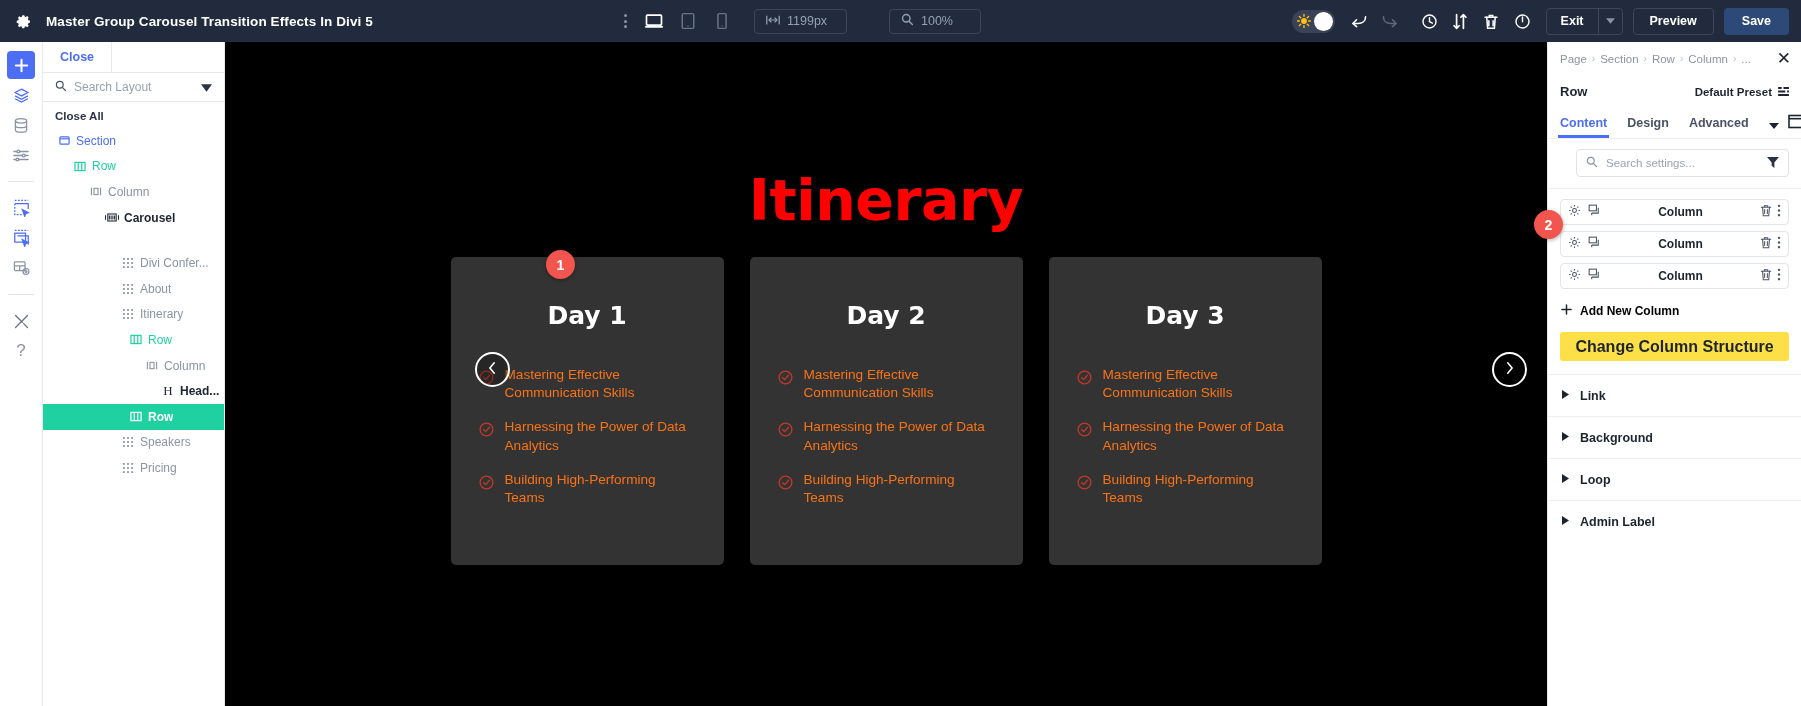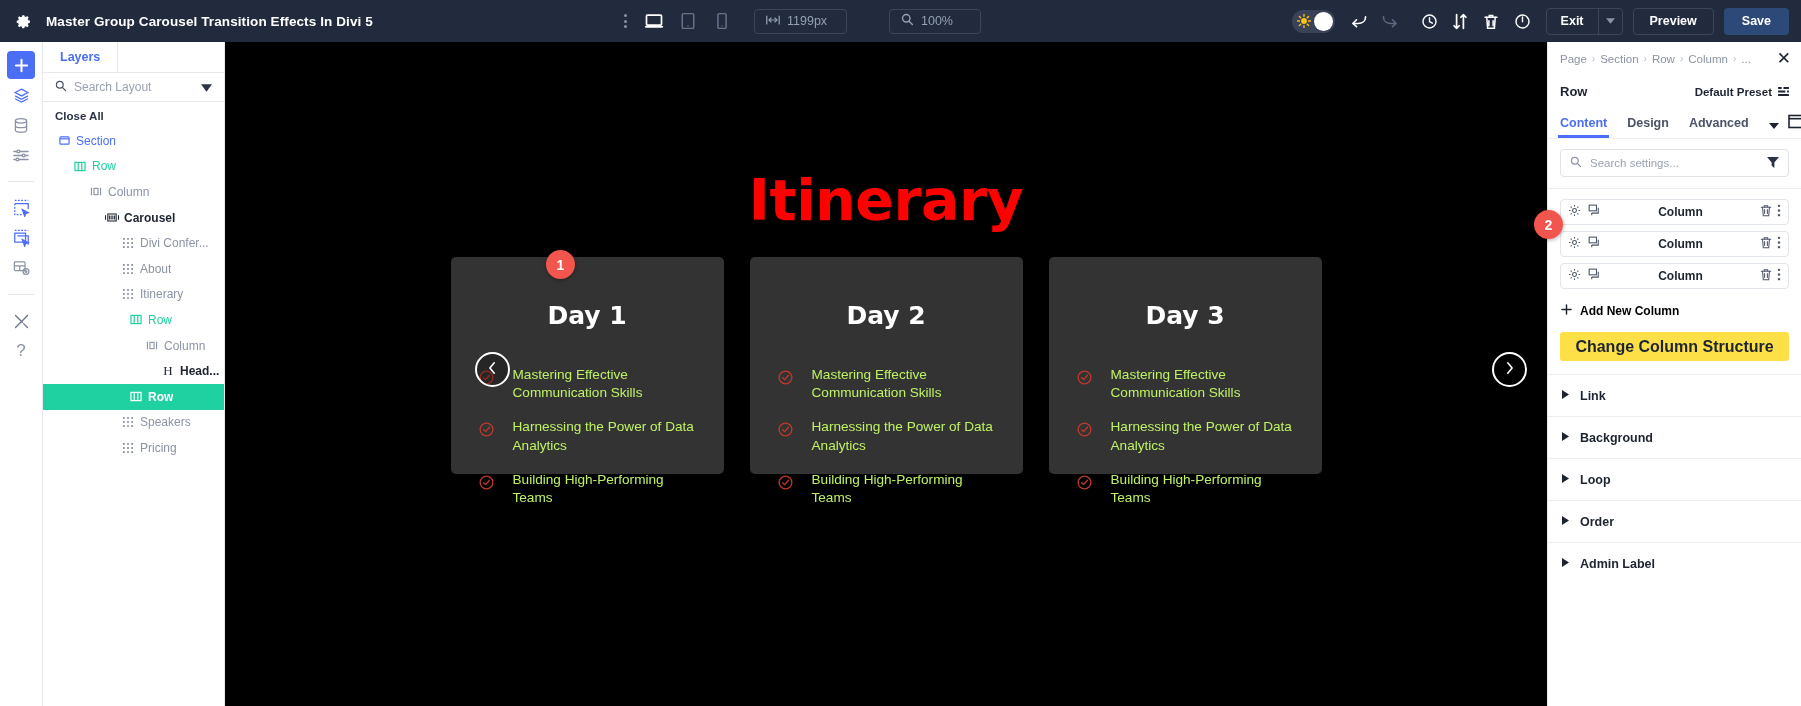--- a/index.html
+++ b/index.html
@@ -100,28 +100,28 @@
 
   
   .canvas { flex: 1; background: #000; position: relative; overflow: hidden; }
   .it-title {
     position: absolute; top: 125px; left: 0; right: 0; text-align: center;
     font-size: 57px; font-weight: 700; color: #ff0000; letter-spacing: -0.5px;
     font-family: "DejaVu Sans", sans-serif;
   }
   .cards { position: absolute; top: 215px; left: 0; right: 0; display:flex; justify-content:center; gap: 26px; }
   .card {
-    width: 273px; height: 217px; background: #333333; border-radius: 5px;
+    width: 273px; height: 308px; background: #333333; border-radius: 5px;
     padding: 44px 28px 0 28px;
   }
   .card h3 { text-align:center; font-size: 25px; font-weight: 700; color: #fff; margin-bottom: 36px; font-family:"DejaVu Sans", sans-serif;}
   .card ul { list-style: none; }
   .card li { display:flex; gap: 11px; margin-bottom: 16px; }
   .card li .chk { margin-top: 4px; min-width: 15px; }
-  .card li .txt { font-size: 13.6px; line-height: 1.34; color: #bef264; margin-left: 8px; }
+  .card li .txt { font-size: 13.6px; line-height: 1.34; color: #f97316; }
   .nav-arrow {
     position: absolute; width: 35px; height: 35px; border-radius: 50%;
     border: 2px solid #fff; display:flex; align-items:center; justify-content:center;
     color: #fff; cursor: pointer; top: 310px; background: rgba(0,0,0,.25);
   }
   .nav-prev { left: 250px; }
   .nav-next { right: 20px; }
   .badge {
     position: absolute; width: 29px; height: 29px; border-radius: 50%;
     background: #f2554e; color: #fff; font-size: 14px; font-weight: 700;
@@ -142,21 +142,21 @@
   .rp-head .t { font-size: 13px; font-weight: 700; color: #1d2430; }
   .rp-preset {
     margin-left: auto; font-size: 11.5px; font-weight: 700; color: #1d2430;
     display:flex; align-items:center; gap: 6px; cursor: pointer;
   }
   .rp-tabs { display:flex; align-items: center; padding: 6px 12px 0 12px; gap: 20px; border-bottom: 1px solid #eceef2; }
   .rp-tab { font-size: 12.5px; font-weight: 700; color: #4a5364; padding-bottom: 7px; cursor: pointer; position: relative; }
   .rp-tab.active { color: #4b6ef5; }
   .rp-tab.active::after { content:''; position:absolute; left:-2px; right:-2px; bottom:-1px; height: 2.5px; background:#4b6ef5; }
   .rp-tabicons { margin-left: auto; display:flex; align-items:center; gap: 9px; padding-bottom: 5px; }
-  .rp-search-wrap { padding: 10px 12px 11px 12px; border-bottom: 1px solid #eceef2; }
+  .rp-search-wrap { padding: 10px 12px 11px 28px; border-bottom: 1px solid #eceef2; }
   .rp-search {
     height: 28px; border: 1px solid #dfe2e8; border-radius: 4px;
     display:flex; align-items:center; gap: 8px; padding: 0 9px; cursor: text;
   }
   .rp-search .ph { font-size: 11.5px; color: #9aa2b1; flex:1; }
   .col-list { padding: 10px 12px 0 12px; }
   .col-item {
     height: 26px; border: 1px solid #e2e5ea; border-radius: 4px;
     display:flex; align-items:center; padding: 0 7px; margin-bottom: 6px; cursor: pointer;
   }
@@ -355,21 +355,21 @@
             <path d="M3 3l8 8M17 3l-6 6M3 17l6-6M17 17l-4.5-4.5"></path>
           </svg>
       </div>
       <div class="rail-btn">
         <span style="font-size:17px;color:#8b93a4;font-weight:400">?</span>
       </div>
     </div>
 
     <div class="layers">
       <div class="layers-tabs">
-        <div class="layers-tab">Layers</div>
+        <div class="layers-tab">Close</div>
       </div>
       <div class="layers-search">
         <span>
           <svg width="12" height="12" viewBox="0 0 16 16" fill="none" stroke="#4a5364" stroke-width="1.6">
               <circle cx="6.4" cy="6.4" r="4.5"></circle>
               <path d="M10 10.2L14 14" stroke-linecap="round"></path>
             </svg>
         </span>
         <span class="ph">Search Layout</span>
         <span class="filter">
@@ -410,21 +410,21 @@
           <div class="layer-row" style="padding-left: 62px;">
             <span class="li">
               <svg width="15" height="9" viewBox="0 0 16 10" fill="none" stroke="#1d2430" stroke-width="1.2">
                 <rect x="3.2" y="1" width="9.6" height="8"></rect>
                 <path d="M0.6 2.4v5.2M15.4 2.4v5.2"></path>
                 <path d="M5 2.6v4.8M7 2.6v4.8M9 2.6v4.8M11 2.6v4.8"></path>
               </svg>
             </span>
             <span class="lbl" style="color: rgb(29, 36, 48); font-weight: 700;">Carousel</span>
           </div>
-          <div class="layer-row" style="padding-left: 78px;">
+          <div class="layer-row" style="padding-left: 78px; margin-top: 20px;">
             <span class="li">
               <svg width="10" height="10" viewBox="0 0 11 11" fill="#8b93a4">
                 <g>
         <rect x="0" y="0" width="2" height="2"></rect>
                   <rect x="4.5" y="0" width="2" height="2"></rect>
                   <rect x="9" y="0" width="2" height="2"></rect>
         <rect x="0" y="4.5" width="2" height="2"></rect>
                   <rect x="4.5" y="4.5" width="2" height="2"></rect>
                   <rect x="9" y="4.5" width="2" height="2"></rect>
         <rect x="0" y="9" width="2" height="2"></rect>
@@ -830,26 +830,20 @@
           <div class="acc">
             <span class="tri"><svg width="7" height="9" viewBox="0 0 7 9" fill="#1d2430">
                 <path d="M0 0l7 4.5L0 9z"></path>
               </svg></span>
     <span>Loop</span>
           </div>
           <div class="acc">
             <span class="tri"><svg width="7" height="9" viewBox="0 0 7 9" fill="#1d2430">
                 <path d="M0 0l7 4.5L0 9z"></path>
               </svg></span>
-    <span>Order</span>
-          </div>
-          <div class="acc">
-            <span class="tri"><svg width="7" height="9" viewBox="0 0 7 9" fill="#1d2430">
-                <path d="M0 0l7 4.5L0 9z"></path>
-              </svg></span>
     <span>Admin Label</span>
           </div>
         </div>
 
       <div class="badge" style="left:-14px;top:168px">2</div>
     </div>
 
   </div>
 </div>
 

